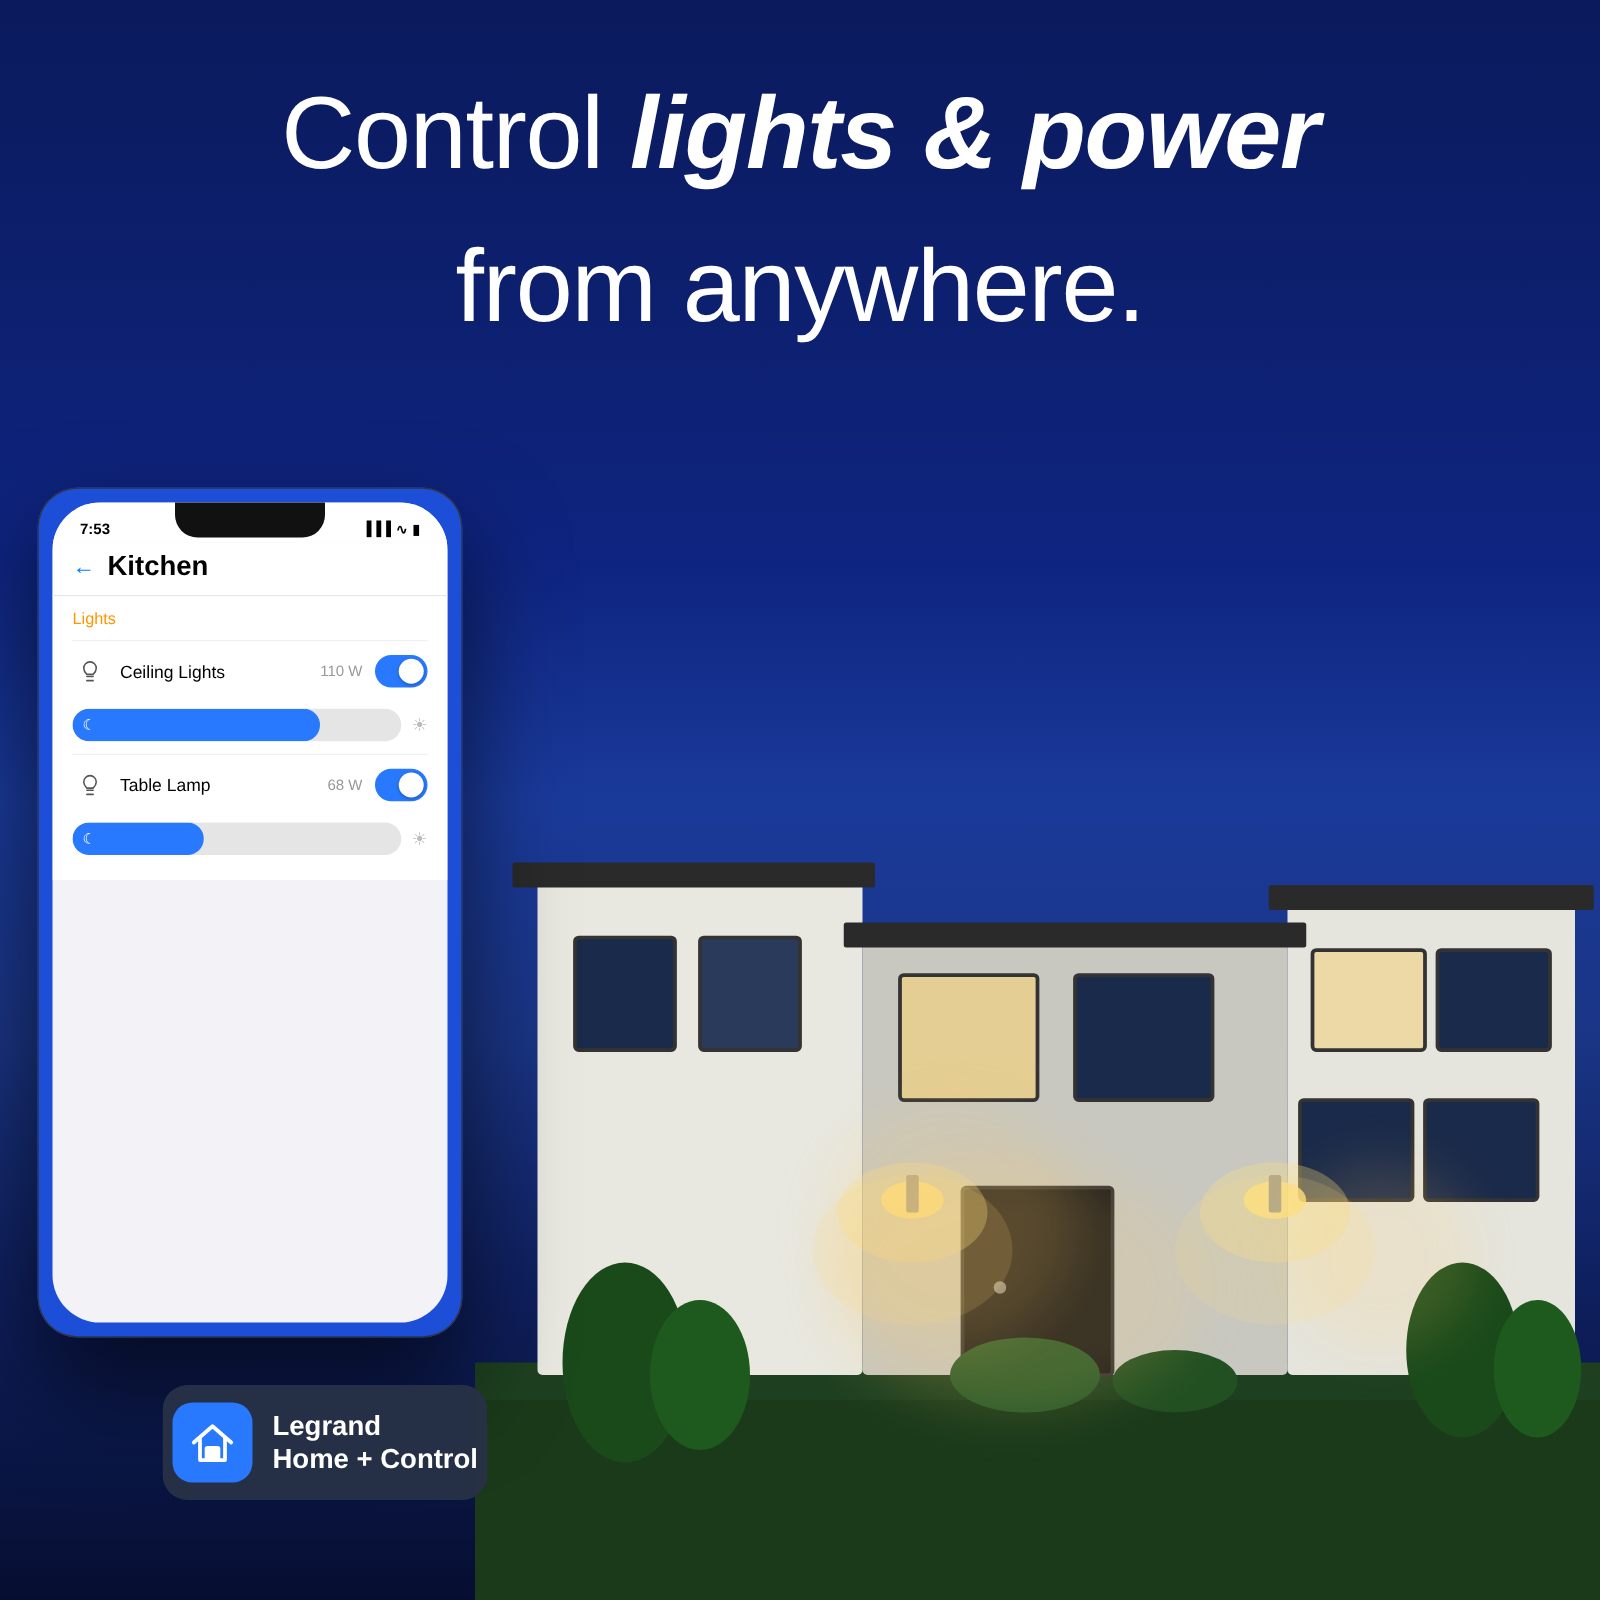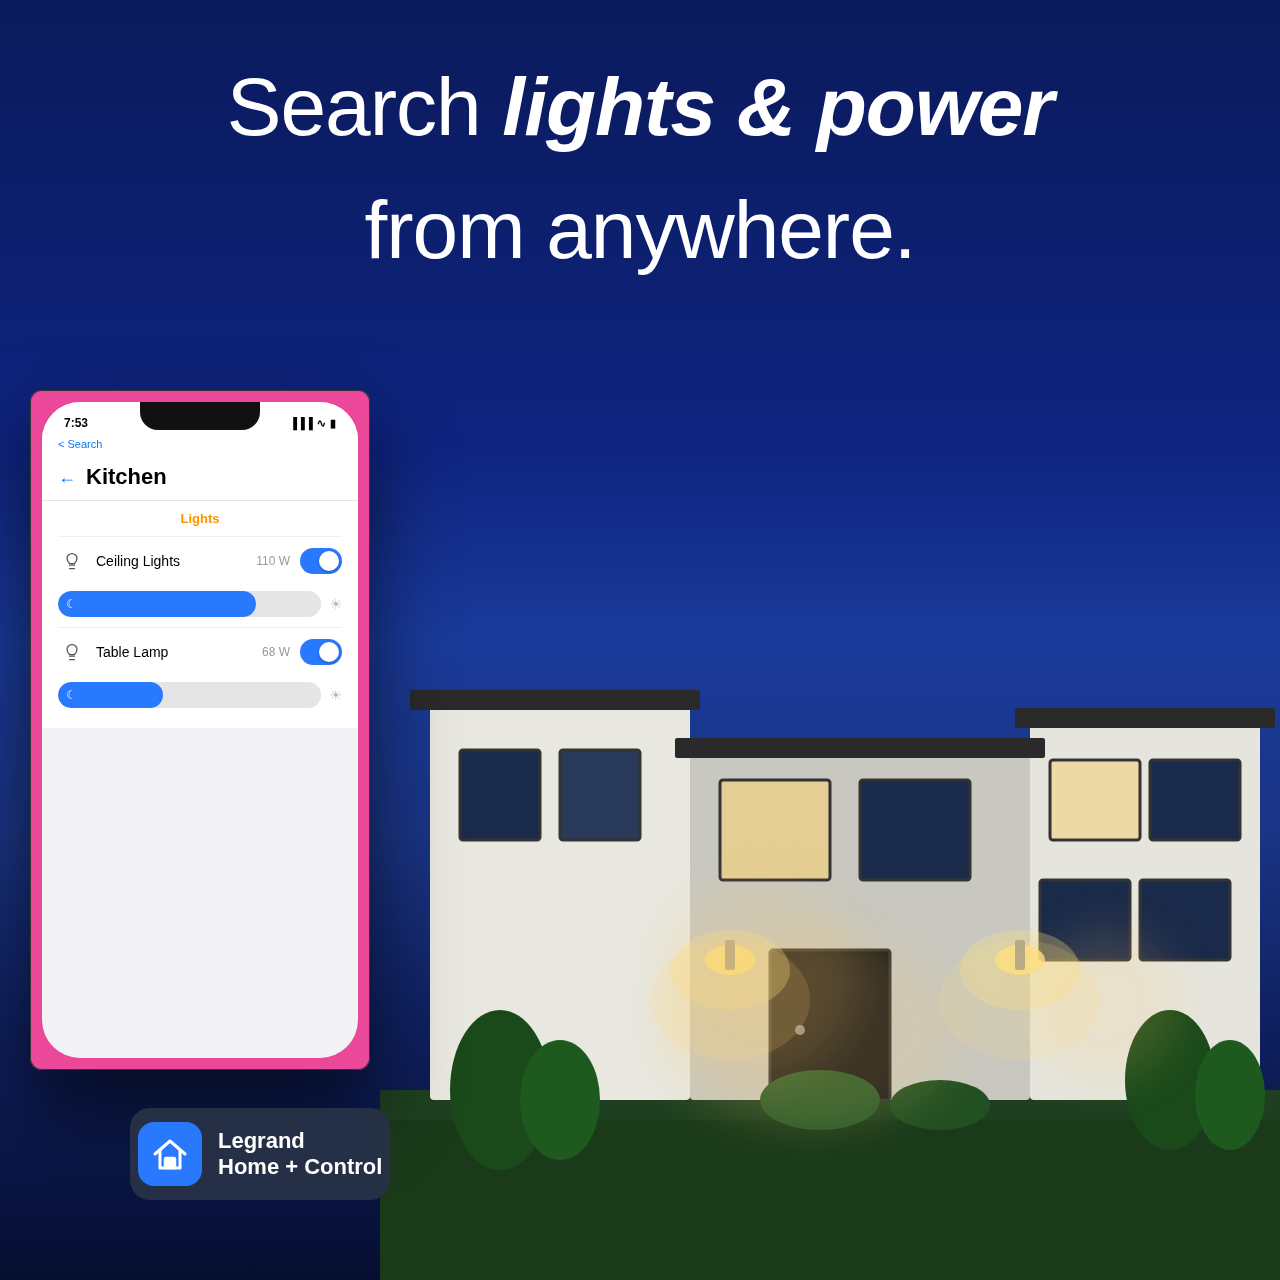--- a/index.html
+++ b/index.html
@@ -71,22 +71,22 @@
       left: 30px;
       top: 390px;
       z-index: 20;
       width: 340px;
       height: 680px;
     }
 
     .phone-outer {
       width: 340px;
       height: 680px;
-      background: #ec4899;
-      border-radius: 12px;
+      background: #1d4ed8;
+      border-radius: 32px;
       padding: 12px;
       box-shadow: 0 40px 80px rgba(0,0,0,0.6), inset 0 0 0 1px #333;
       position: relative;
     }
 
     .phone-notch {
       position: absolute;
       top: 12px;
       left: 50%;
       transform: translateX(-50%);
@@ -152,24 +152,23 @@
     }
 
     .phone-content {
       background: white;
       margin-top: 0;
       padding: 10px 16px;
     }
 
     .section-label {
       font-size: 13px;
-      font-weight: 700;
+      font-weight: 400;
       color: #ff9500;
       margin-bottom: 10px;
-      text-align: center;
     }
 
     .device-row {
       display: flex;
       align-items: center;
       padding: 10px 0;
       border-top: 1px solid #f0f0f0;
     }
 
     .device-icon {
@@ -404,42 +403,39 @@
     <ellipse cx="440" cy="600" rx="60" ry="30" fill="#2a5a2a"></ellipse>
     <ellipse cx="560" cy="605" rx="50" ry="25" fill="#225022"></ellipse>
 
     <ellipse cx="350" cy="500" rx="80" ry="60" fill="#ffe080" opacity="0.15"></ellipse>
     <ellipse cx="640" cy="500" rx="80" ry="60" fill="#ffe080" opacity="0.15"></ellipse>
   </svg>
 </div>
 
 <div class="headline">
   <div class="headline-line1">
-    <span>Search </span><em>lights &amp; power</em>
+    <span>Control </span><em>lights &amp; power</em>
   </div>
   <div class="headline-line2">from anywhere.</div>
 </div>
 
 <div class="phone-container">
   <div class="phone-outer">
     <div class="phone-notch"></div>
     <div class="phone-screen">
 
       <div class="phone-status-bar">
         <span>7:53</span>
         <div class="status-right">
           <span>▐▐▐</span>
           <span>∿</span>
           <span>▮</span>
         </div>
       </div>
 
-      <div class="phone-search-bar">
-        <span>&lt; Search</span>
-      </div>
 
       <div class="phone-nav">
         <span class="back-arrow">←</span>
         <span class="phone-title">Kitchen</span>
       </div>
 
       <div class="phone-content">
         <div class="section-label">Lights</div>
 
         <div class="device-row">

